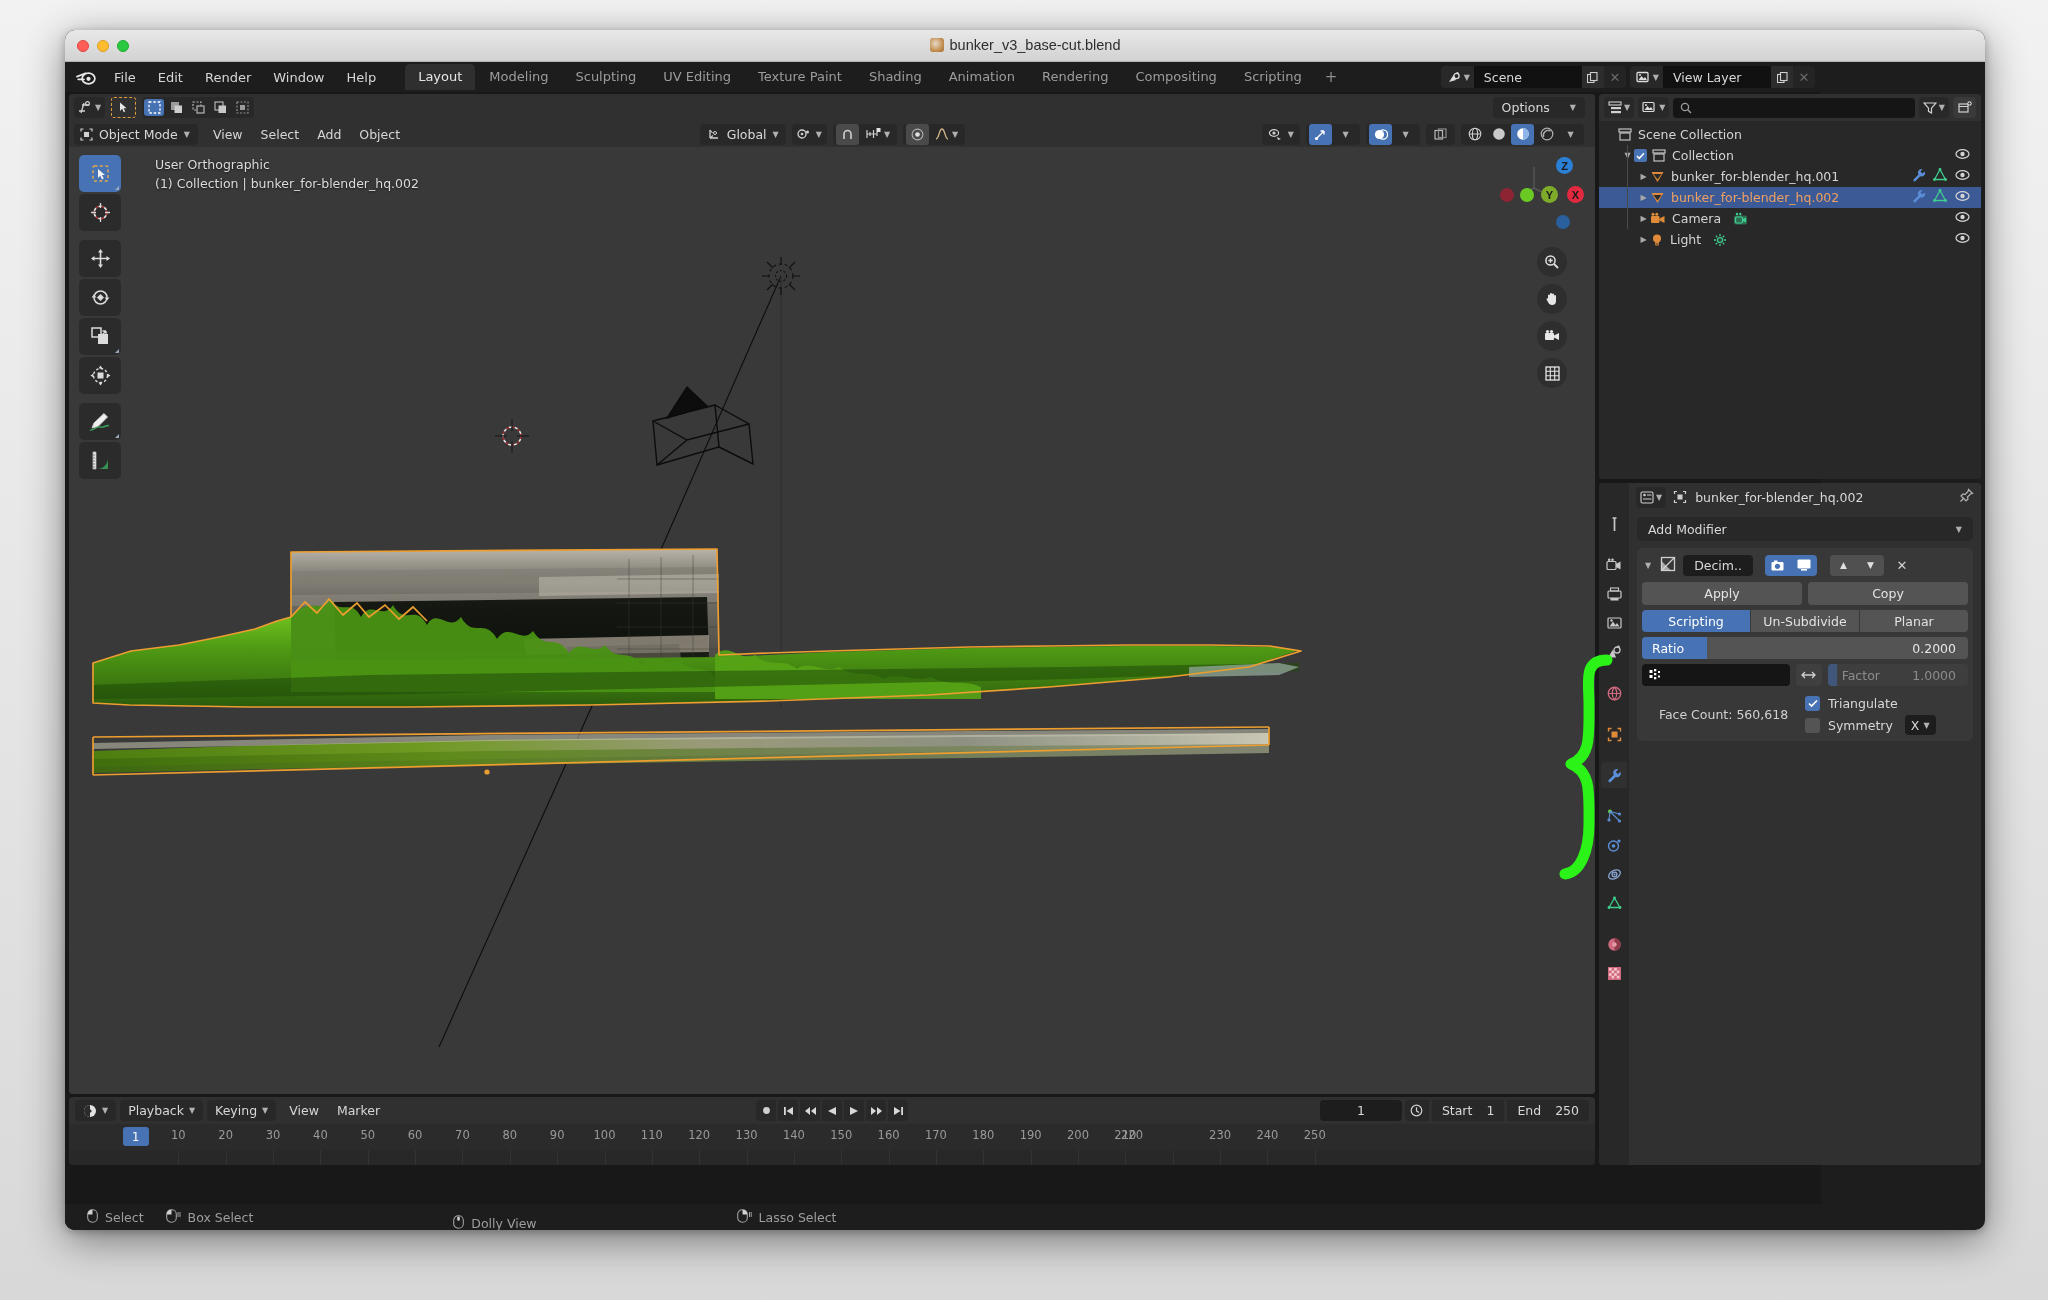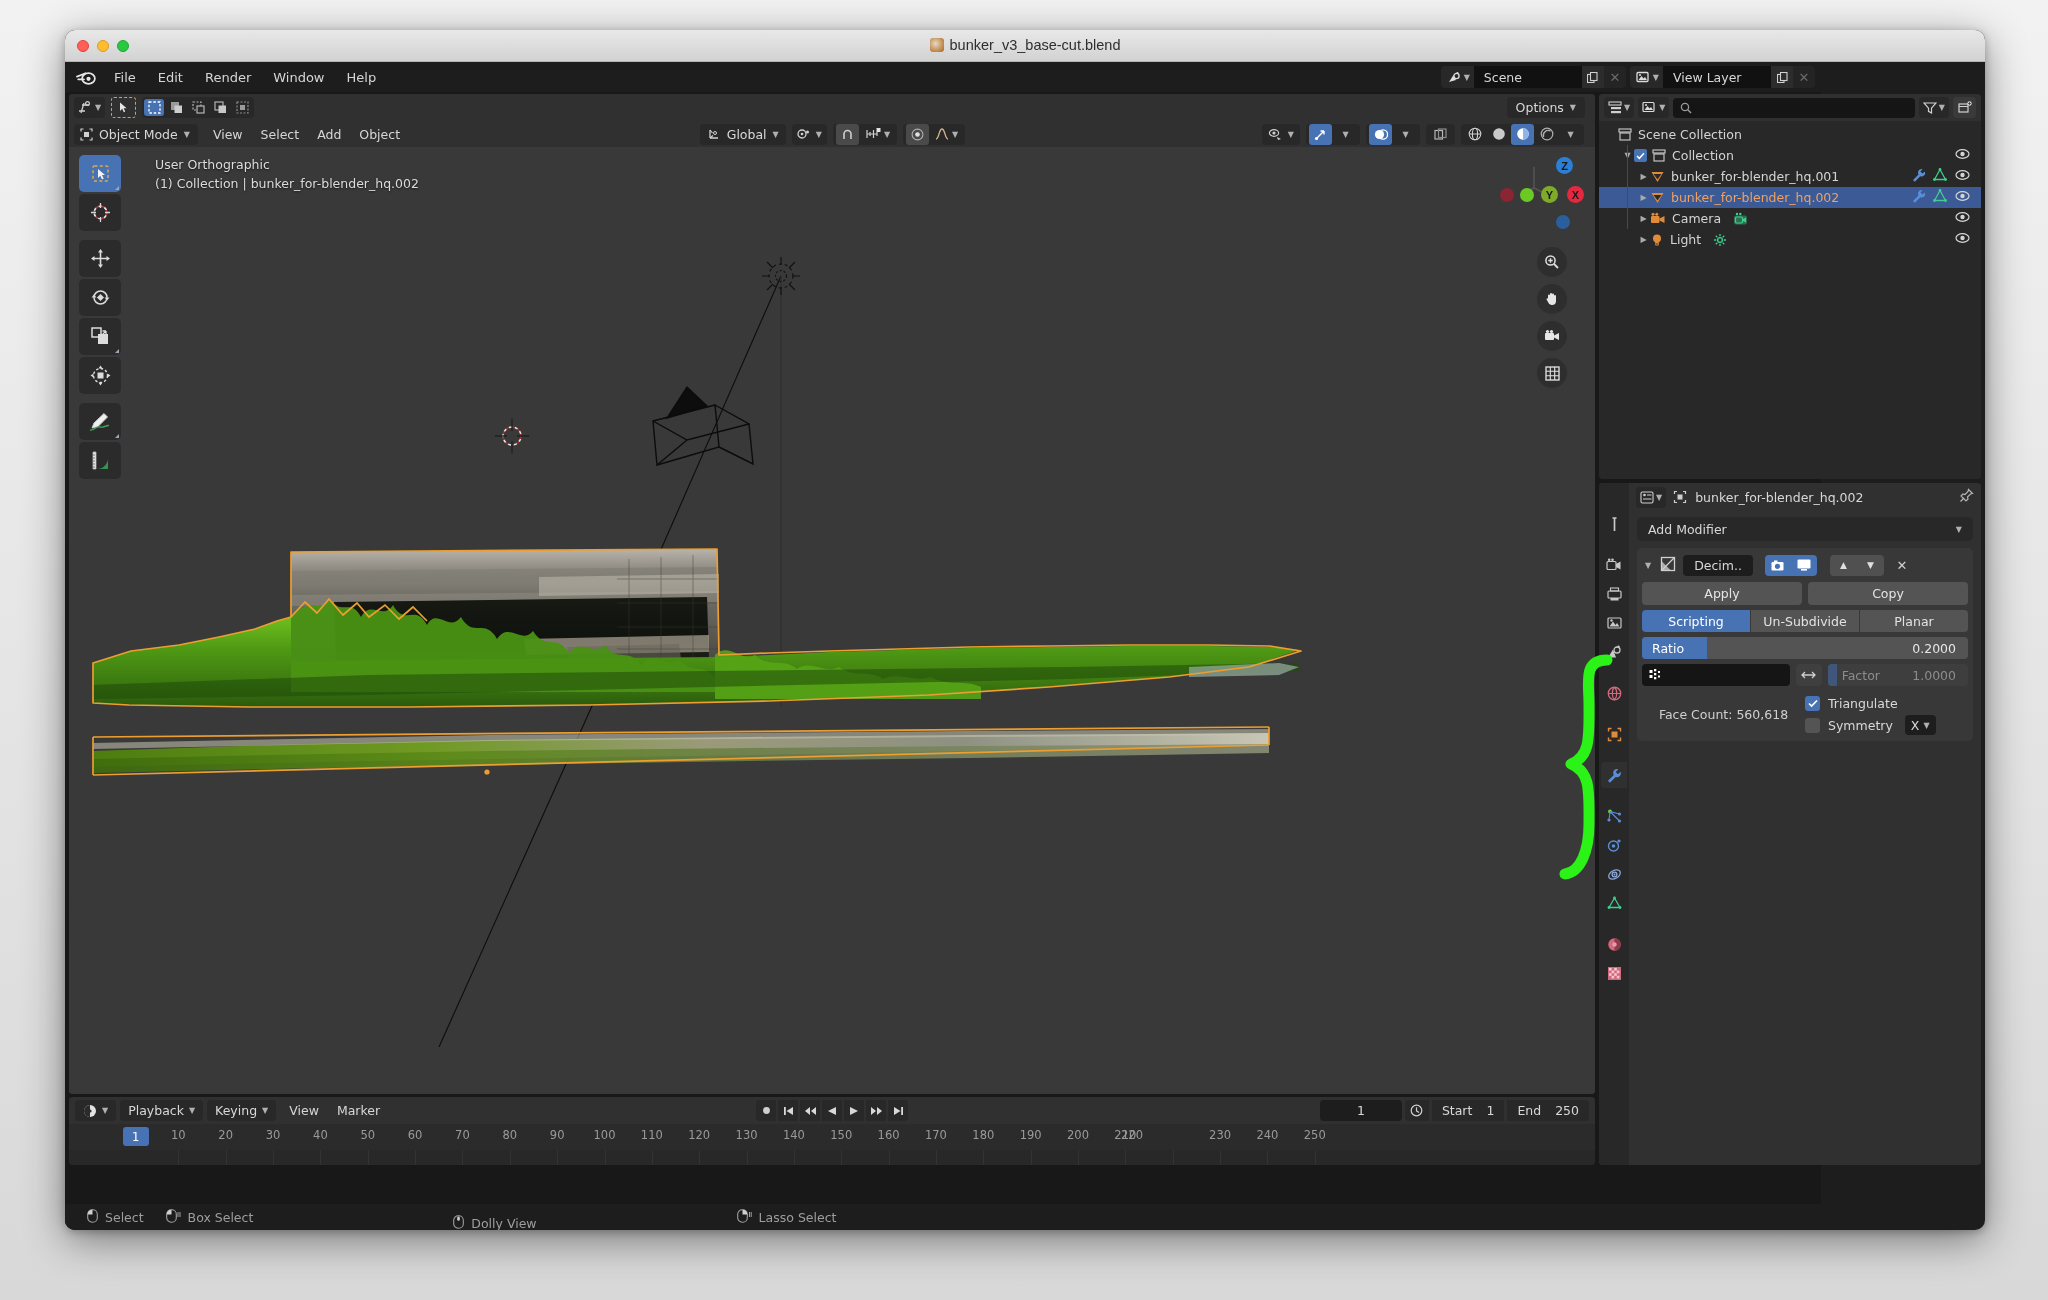--- a/index.html
+++ b/index.html
@@ -251,20 +251,33 @@
           <path d="M1 7.6 L9.5 4.2 M2.2 10.3 L8 10.3" stroke="#e6e6e6" stroke-width="1.7" fill="none" stroke-linecap="round"></path>
         </svg>
       </div>
       <div id="menus" style="display:flex;align-items:center;margin-left:4px;">
             <div class="menu-item">File</div>
             <div class="menu-item">Edit</div>
             <div class="menu-item">Render</div>
             <div class="menu-item">Window</div>
             <div class="menu-item">Help</div>
           </div>
+      <div id="ws-tabs">
+            <div class="ws-tab active">Layout</div>
+            <div class="ws-tab">Modeling</div>
+            <div class="ws-tab">Sculpting</div>
+            <div class="ws-tab">UV Editing</div>
+            <div class="ws-tab">Texture Paint</div>
+            <div class="ws-tab">Shading</div>
+            <div class="ws-tab">Animation</div>
+            <div class="ws-tab">Rendering</div>
+            <div class="ws-tab">Compositing</div>
+            <div class="ws-tab">Scripting</div>
+            <div class="ws-plus">+</div>
+          </div>
       <div id="topbar-right">
         <div class="tb-field">
           <div class="tb-idsel">
             <svg width="14" height="13" viewBox="0 0 14 13">
               <circle cx="9.5" cy="5" r="2.6" fill="none" stroke="#dcdcdc" stroke-width="1.3"></circle>
               <circle cx="10.5" cy="2" r="1.1" fill="#dcdcdc"></circle>
               <path d="M2 11 L6.5 4 L9 9 Z" fill="#dcdcdc"></path>
             </svg>
                 <span class="chev">▼</span>
           </div>
@@ -482,21 +495,21 @@
                   <circle cx="7" cy="7" r="5.8" fill="none" stroke="#b0b0b0" stroke-width="1.2"></circle>
                   <path d="M3.5 10 A5 5 0 0 1 10.5 4" fill="none" stroke="#b0b0b0" stroke-width="1.4"></path>
                 </svg>
           </div>
           <div class="hdr-btn">
                 <span class="chev">▼</span>
               </div>
         </div>
       </div>
 
-      <div style="position:absolute;right:10px;top:3px;height:21px;background:#282828;border-radius:4px;display:flex;align-items:center;padding:0 9px;gap:6px;">
+      <div style="position:absolute;right:10px;top:3px;height:21px;background:#282828;border-radius:4px;display:flex;align-items:center;padding:0 9px;gap:20px;">
         <span style="font-size:12.5px;">Options</span>
         <span class="chev">▼</span>
       </div>
 
       <div id="v3d-canvas">
 
         <div id="v3d-overlay-text">
           <div>User Orthographic</div>
           <div>(1) Collection | bunker_for-blender_hq.002</div>
         </div>

